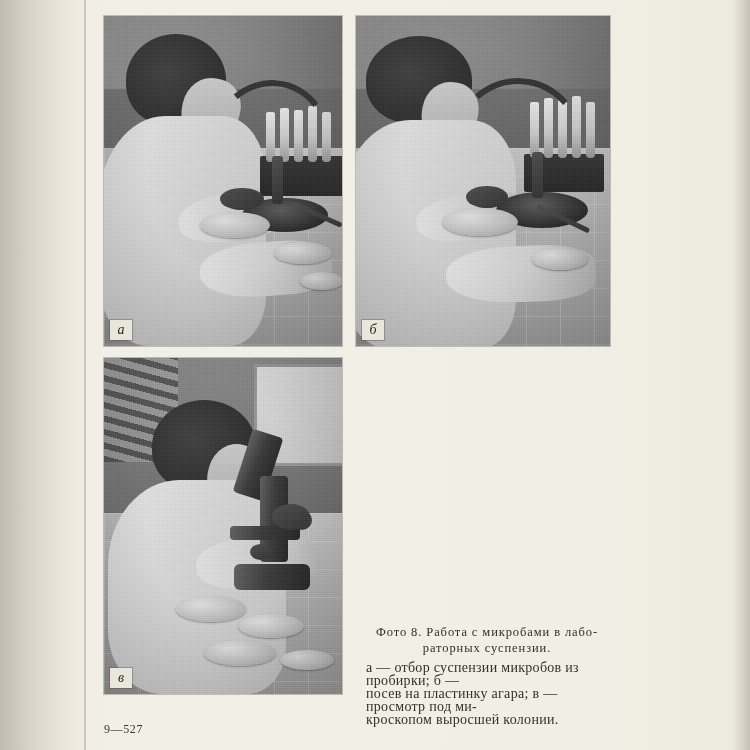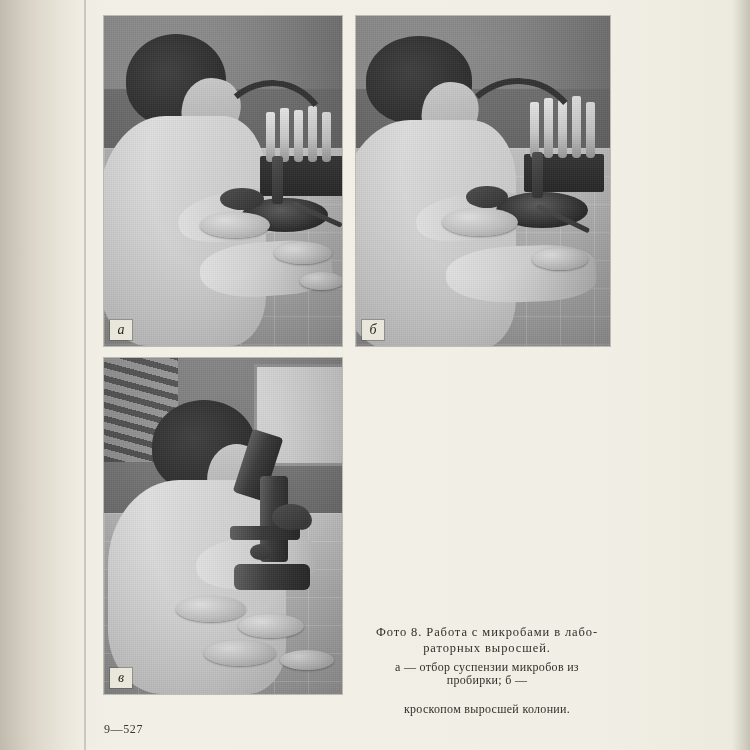--- a/index.html
+++ b/index.html
@@ -184,23 +184,22 @@
     color: #33302a;
   }
   .cap-title {
     font-size: 12.5px;
     line-height: 16px;
     text-align: center;
     letter-spacing: .9px;
   }
   .cap-body {
     margin-top: 5px;
-    font-size: 12px;
+    font-size: 14px;
     line-height: 13px;
-    text-align: center;
     letter-spacing: .3px;
   }
   .folio {
     position: absolute;
     left: 104px;
     top: 722px;
     font-size: 12px;
     letter-spacing: .6px;
     color: #3a3730;
   }
@@ -318,20 +317,21 @@
       <div class="dark-obj" style="left:168px;top:146px;width:38px;height:26px;border-radius:50%;"></div>
 
       <div class="vignette"></div>
       <div class="grain"></div>
     </div>
     <div class="tag">в</div>
   </div>
 
   <div class="caption">
     <div class="cap-title">Фото 8. Работа с микробами в лабо-</div>
-    <div class="cap-title">раторных выросшей.</div>
+    <div class="cap-title">раторных суспензии.</div>
     <div class="cap-body">а — отбор суспензии микробов из пробирки;  б —</div>
-    <div class="cap-body" style="margin-top:16px;">кроскопом выросшей колонии.</div>
+    <div class="cap-body" style="margin-top:0;">посев на пластинку агара;  в — просмотр под ми-</div>
+    <div class="cap-body" style="margin-top:0;">кроскопом выросшей колонии.</div>
   </div>
 
   <div class="folio">9—527</div>
   <div class="edge-shadow"></div>
 </div>
 
 </body></html>

